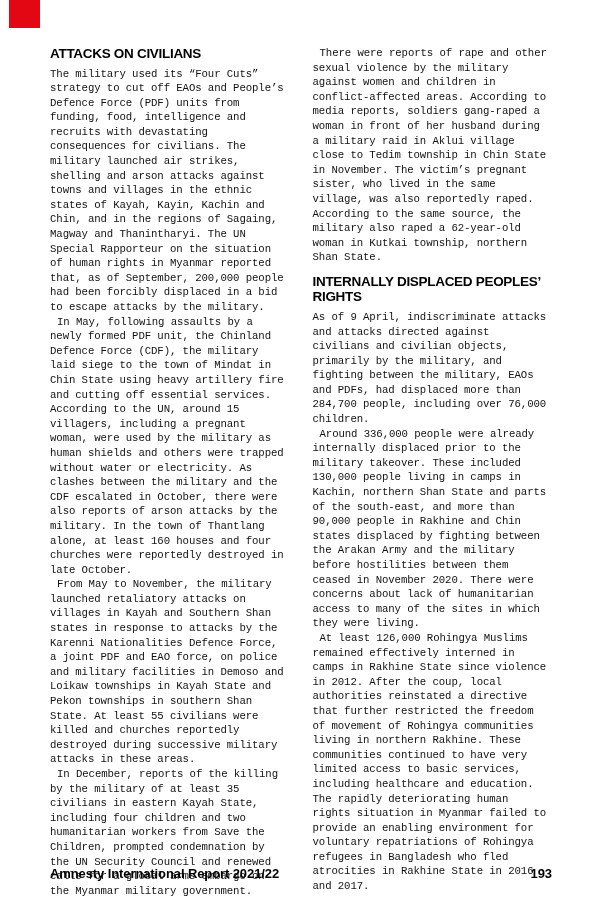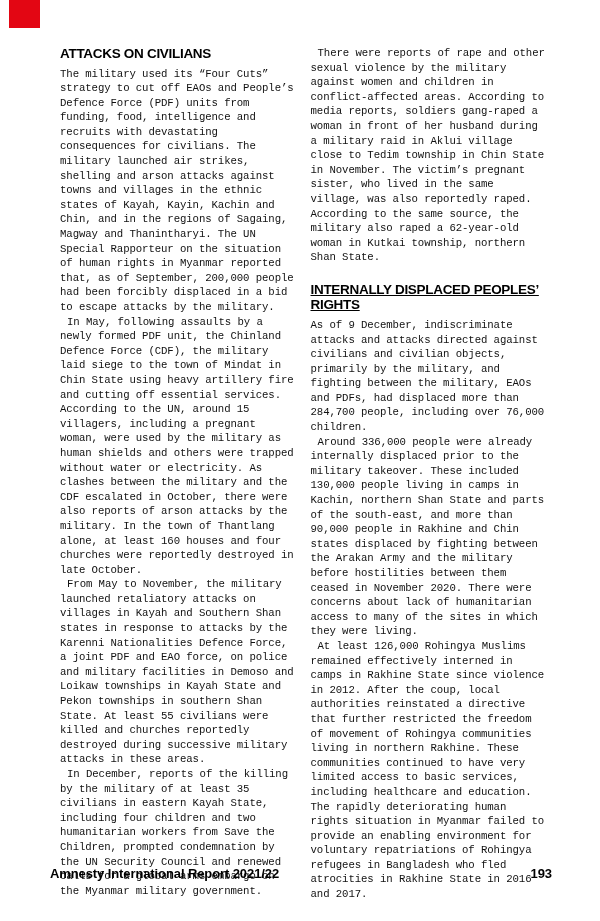--- a/index.html
+++ b/index.html
@@ -19,41 +19,40 @@
     position: absolute;
     top: 0;
     left: 9px;
     width: 31px;
     height: 28px;
     background: #e30613;
   }
   .content {
     position: absolute;
     top: 46px;
-    left: 60px;
+    left: 50px;
     right: 50px;
     display: flex;
-    gap: 11px;
+    gap: 25px;
   }
   .col {
     flex: 1 1 0;
     min-width: 0;
   }
   h2.section-heading {
     margin: 0 0 5px 0;
     font-size: 13.5px;
     line-height: 15.5px;
     font-weight: bold;
     letter-spacing: -0.3px;
     color: #000000;
     text-transform: uppercase;
   }
   h2.section-heading.spaced {
-    margin-top: 17px;
-    text-decoration: underline;
+    margin-top: 9px;
   }
   p.body-par {
     margin: 0;
     font-size: 10.7px;
     line-height: 14.6px;
     letter-spacing: -0.1px;
     text-align: left;
     font-family: Liberation Mono, monospace;
   }
   p.body-par.ind {
@@ -86,21 +85,21 @@
       <h2 class="section-heading">ATTACKS ON CIVILIANS</h2>
       <p class="body-par">The military used its “Four Cuts” strategy to cut off EAOs and People’s Defence Force (PDF) units from funding, food, intelligence and recruits with devastating consequences for civilians. The military launched air strikes, shelling and arson attacks against towns and villages in the ethnic states of Kayah, Kayin, Kachin and Chin, and in the regions of Sagaing, Magway and Thanintharyi. The UN Special Rapporteur on the situation of human rights in Myanmar reported that, as of September, 200,000 people had been forcibly displaced in a bid to escape attacks by the military.</p>
       <p class="body-par ind">In May, following assaults by a newly formed PDF unit, the Chinland Defence Force (CDF), the military laid siege to the town of Mindat in Chin State using heavy artillery fire and cutting off essential services. According to the UN, around 15 villagers, including a pregnant woman, were used by the military as human shields and others were trapped without water or electricity. As clashes between the military and the CDF escalated in October, there were also reports of arson attacks by the military. In the town of Thantlang alone, at least 160 houses and four churches were reportedly destroyed in late October.</p>
       <p class="body-par ind">From May to November, the military launched retaliatory attacks on villages in Kayah and Southern Shan states in response to attacks by the Karenni Nationalities Defence Force, a joint PDF and EAO force, on police and military facilities in Demoso and Loikaw townships in Kayah State and Pekon townships in southern Shan State. At least 55 civilians were killed and churches reportedly destroyed during successive military attacks in these areas.</p>
       <p class="body-par ind">In December, reports of the killing by the military of at least 35 civilians in eastern Kayah State, including four children and two humanitarian workers from Save the Children, prompted condemnation by the UN Security Council and renewed calls for a global arms embargo on the Myanmar military government.</p>
     </div>
 
     <div class="col">
       <p class="body-par ind">There were reports of rape and other sexual violence by the military against women and children in conflict-affected areas. According to media reports, soldiers gang-raped a woman in front of her husband during a military raid in Aklui village close to Tedim township in Chin State in November. The victim’s pregnant sister, who lived in the same village, was also reportedly raped. According to the same source, the military also raped a 62-year-old woman in Kutkai township, northern Shan State.</p>
       <h2 class="section-heading spaced">INTERNALLY DISPLACED PEOPLES’ RIGHTS</h2>
-      <p class="body-par">As of 9 December, indiscriminate attacks and attacks directed against civilians and civilian objects, primarily by the military, and fighting between the military, EAOs and PDFs, had displaced more than 284,700 people, including over 76,000 children.</p>
+      <p class="body-par">As of 9 April, indiscriminate attacks and attacks directed against civilians and civilian objects, primarily by the military, and fighting between the military, EAOs and PDFs, had displaced more than 284,700 people, including over 76,000 children.</p>
       <p class="body-par ind">Around 336,000 people were already internally displaced prior to the military takeover. These included 130,000 people living in camps in Kachin, northern Shan State and parts of the south-east, and more than 90,000 people in Rakhine and Chin states displaced by fighting between the Arakan Army and the military before hostilities between them ceased in November 2020. There were concerns about lack of humanitarian access to many of the sites in which they were living.</p>
       <p class="body-par ind">At least 126,000 Rohingya Muslims remained effectively interned in camps in Rakhine State since violence in 2012. After the coup, local authorities reinstated a directive that further restricted the freedom of movement of Rohingya communities living in northern Rakhine. These communities continued to have very limited access to basic services, including healthcare and education. The rapidly deteriorating human rights situation in Myanmar failed to provide an enabling environment for voluntary repatriations of Rohingya refugees in Bangladesh who fled atrocities in Rakhine State in 2016 and 2017.</p>
     </div>
 
   </div>
 
   <div class="footer">
     <span>Amnesty International Report 2021/22</span>
     <span>193</span>
   </div>

